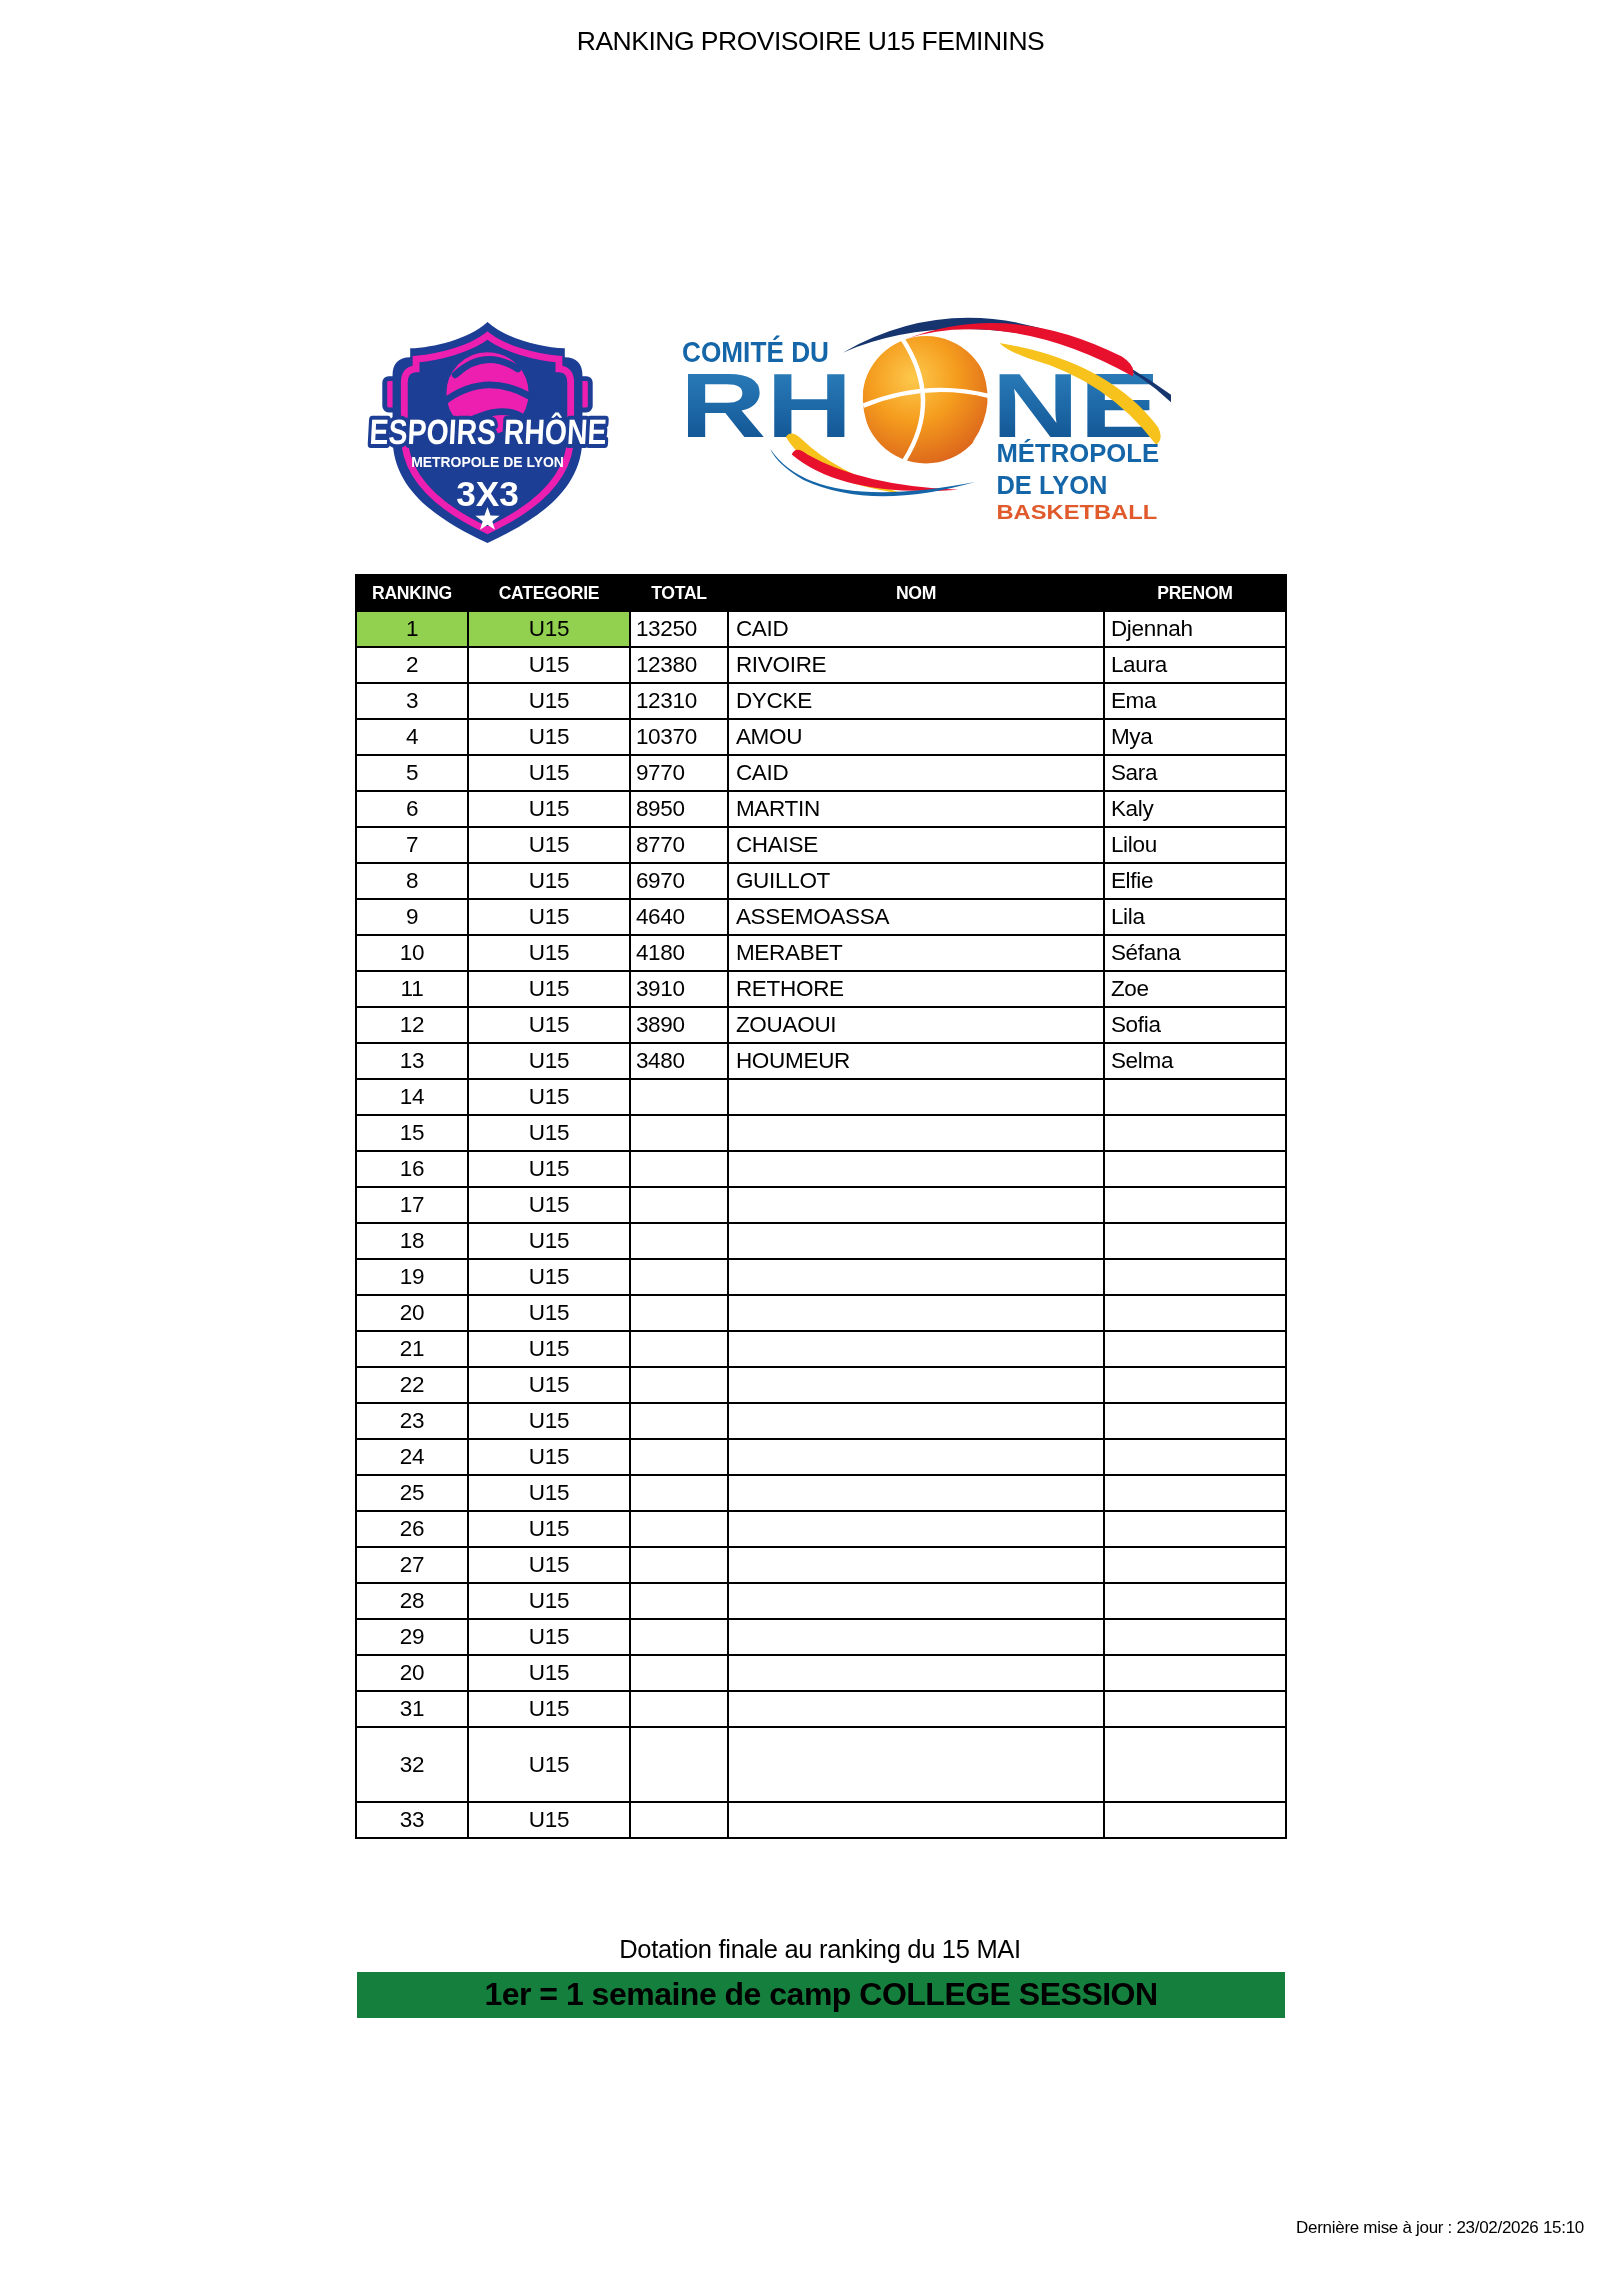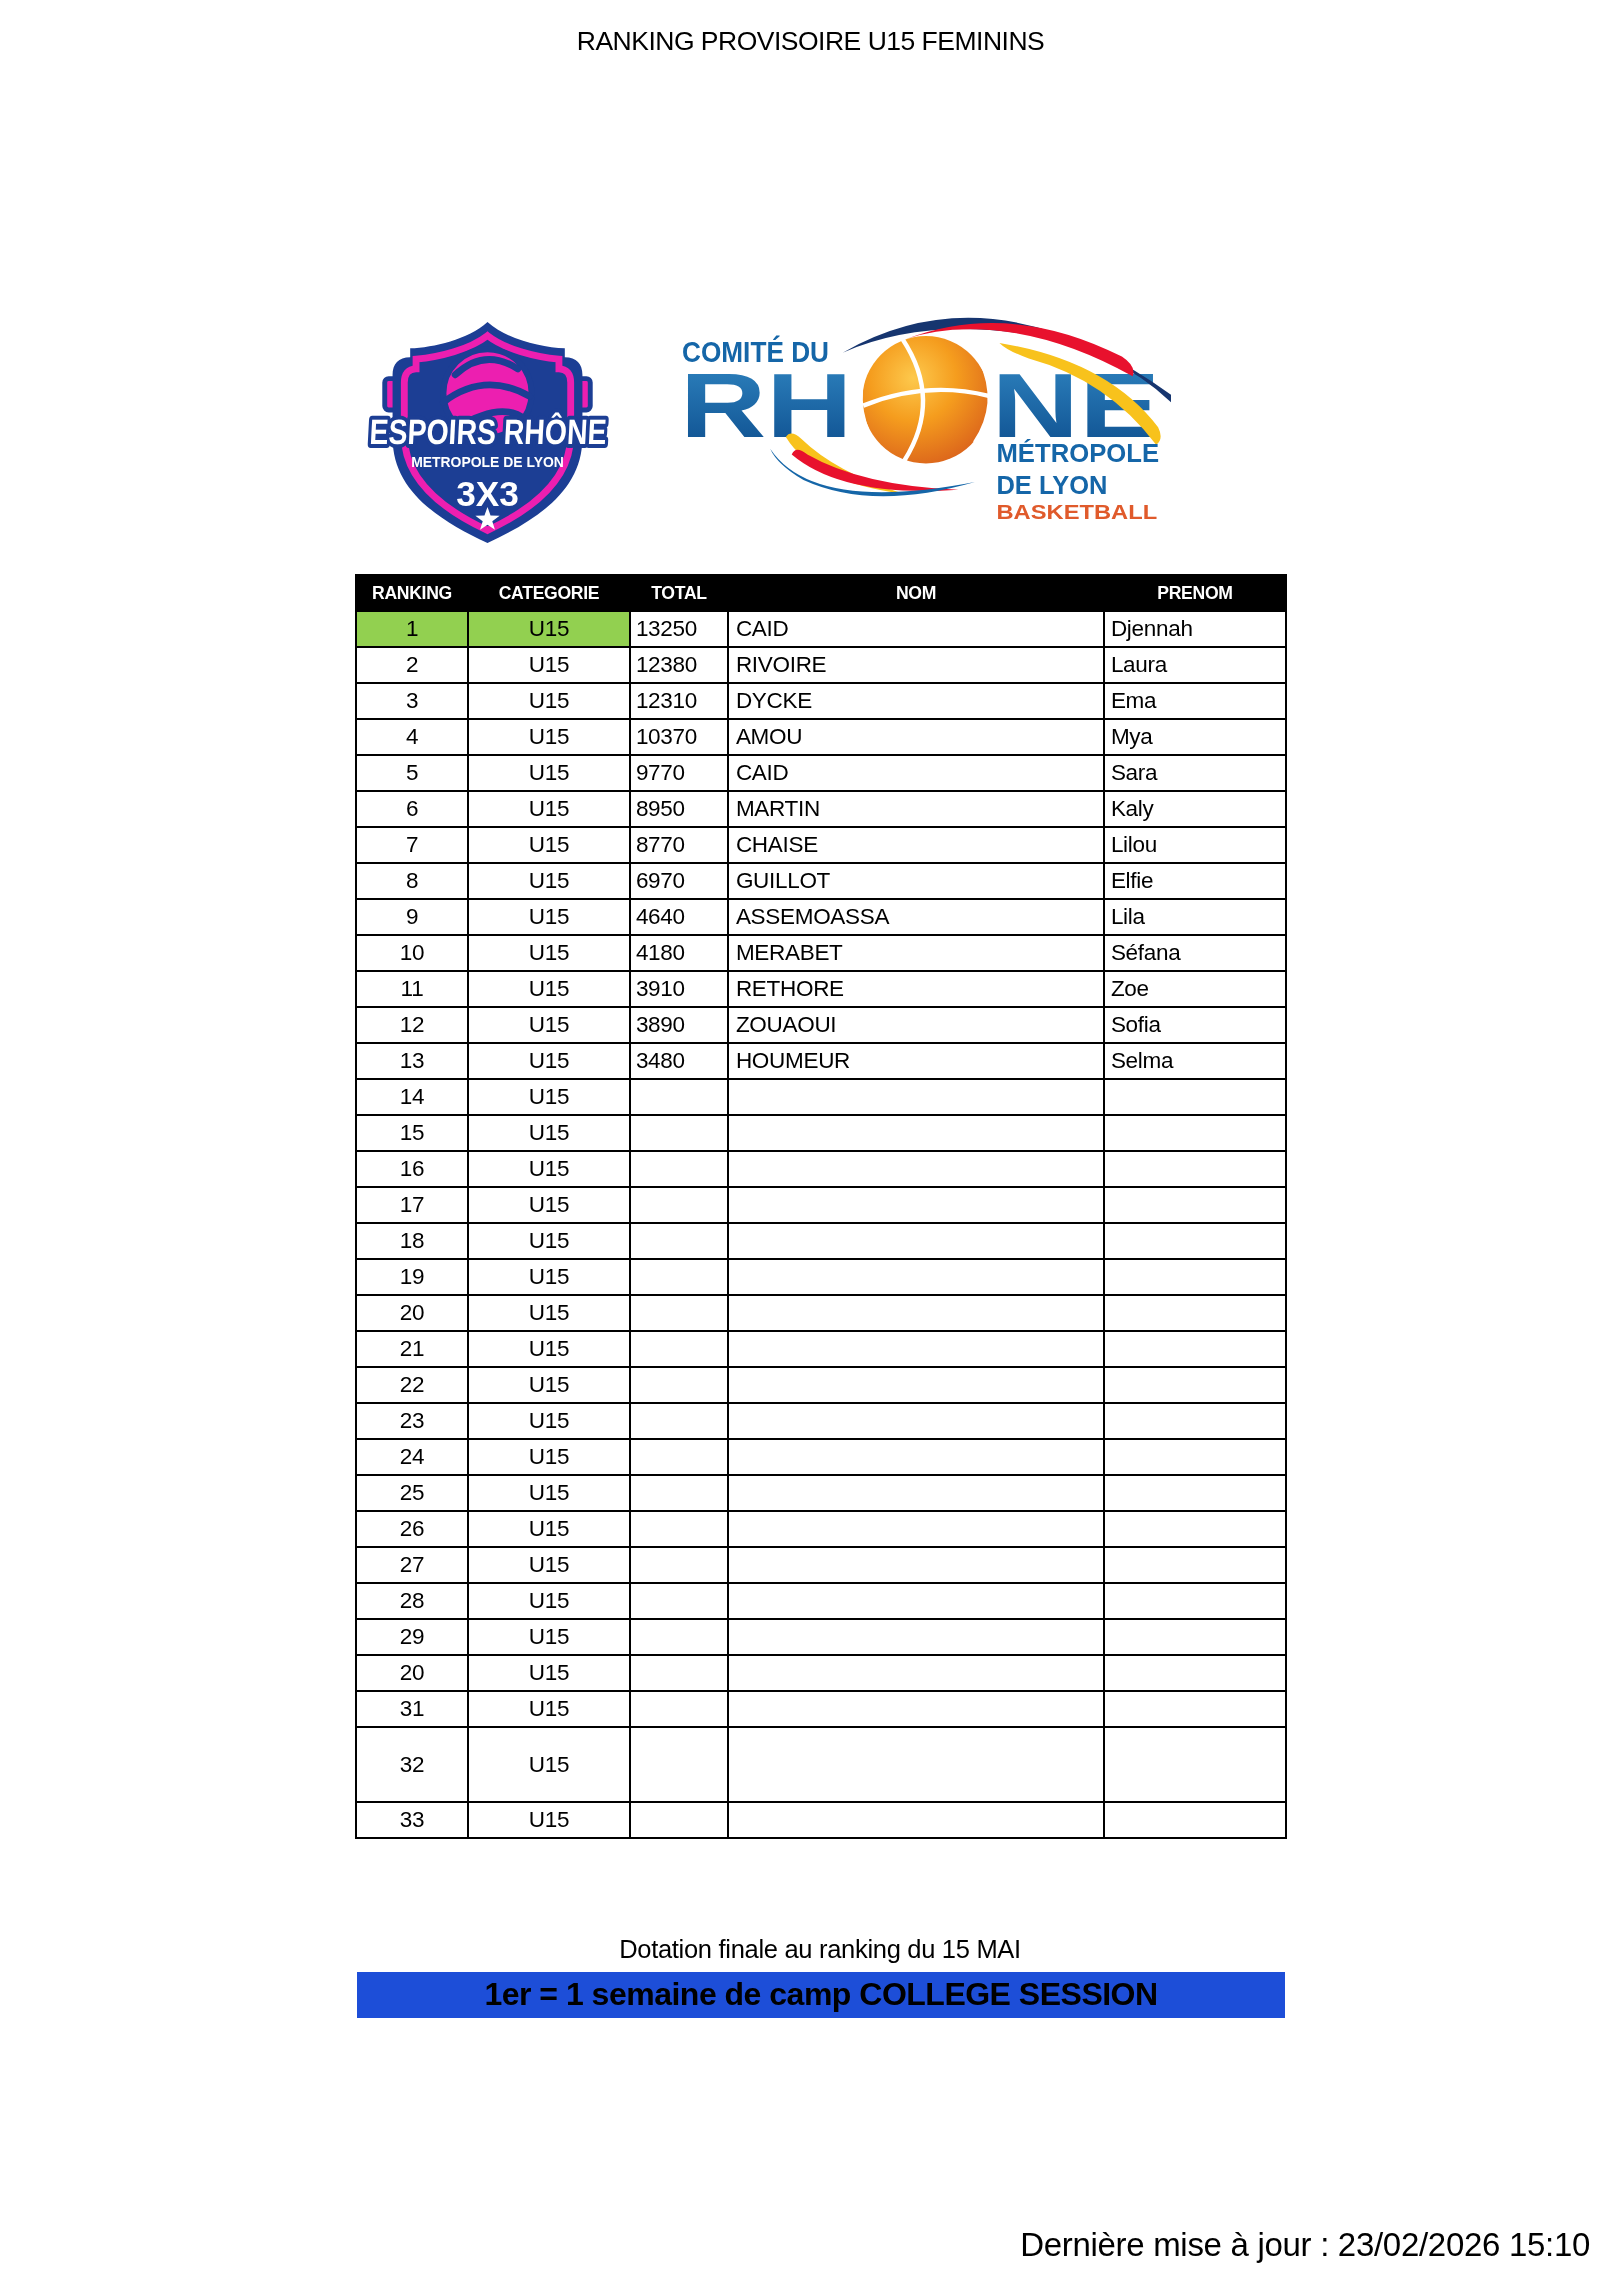--- a/index.html
+++ b/index.html
@@ -37,21 +37,21 @@
   .dotation {
     position:absolute; left:355px; top:1935px; width:930px; text-align:center;
     font-size:25.5px; letter-spacing:-0.3px;
   }
   .prize-banner {
     position:absolute; left:357px; top:1972px; width:928px; height:46px;
     line-height:45px; text-align:center; font-size:32px; font-weight:bold;
     letter-spacing:-0.5px; color:#000;
   }
   .update-note {
-    position:absolute; top:2218px; right:31px; font-size:33px; letter-spacing:-0.3px;margin-top:8px;
+    position:absolute; top:2218px; right:37px; font-size:17px; letter-spacing:-0.3px;
   }
 </style>
 </head>
 <body>
 
 <div class="doc-title">RANKING PROVISOIRE U15 FEMININS</div>
 
 <svg class="logo-espoirs" width="245" height="229" viewBox="0 0 250 234">
   <g>
     <rect x="20" y="62" width="18" height="32" rx="4" fill="#ec1fb0" stroke="#1c3e94" stroke-width="5"></rect>
@@ -358,15 +358,15 @@
     <td>U15</td>
     <td></td>
     <td></td>
     <td></td>
   </tr>
       </tbody>
   </table>
 </div>
 
 <div class="dotation">Dotation finale au ranking du 15 MAI</div>
-<div class="prize-banner" style="background: #1d4ed8;">1er = 1 semaine de camp COLLEGE SESSION</div>
+<div class="prize-banner" style="background: #15803d;">1er = 1 semaine de camp COLLEGE SESSION</div>
 <div class="update-note">Dernière mise à jour : 23/02/2026 15:10</div>
 
 
 </body></html>

